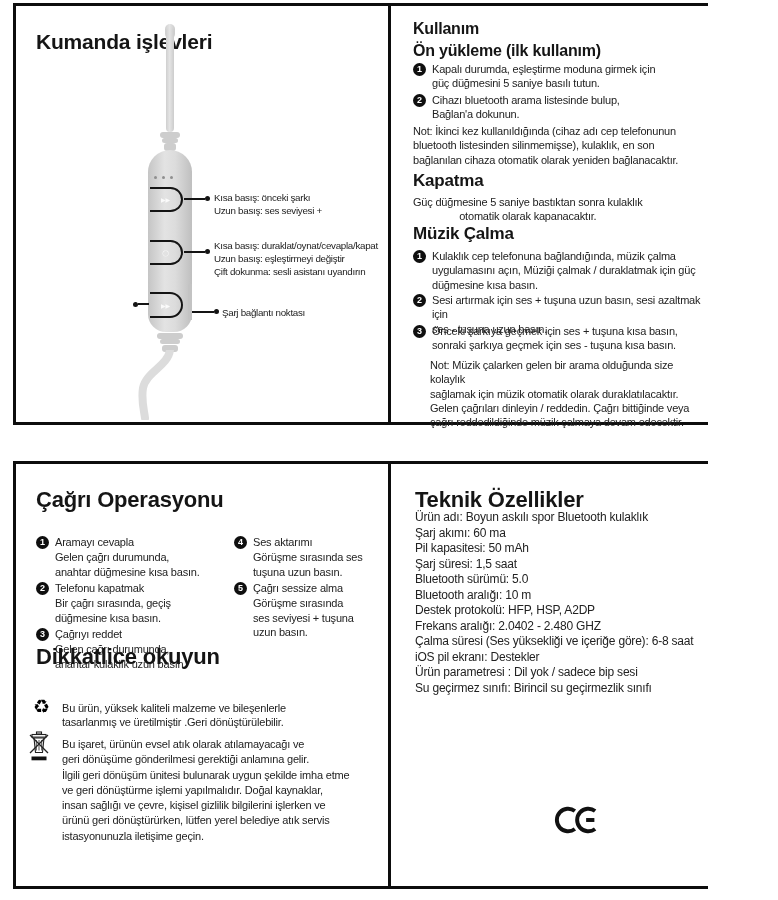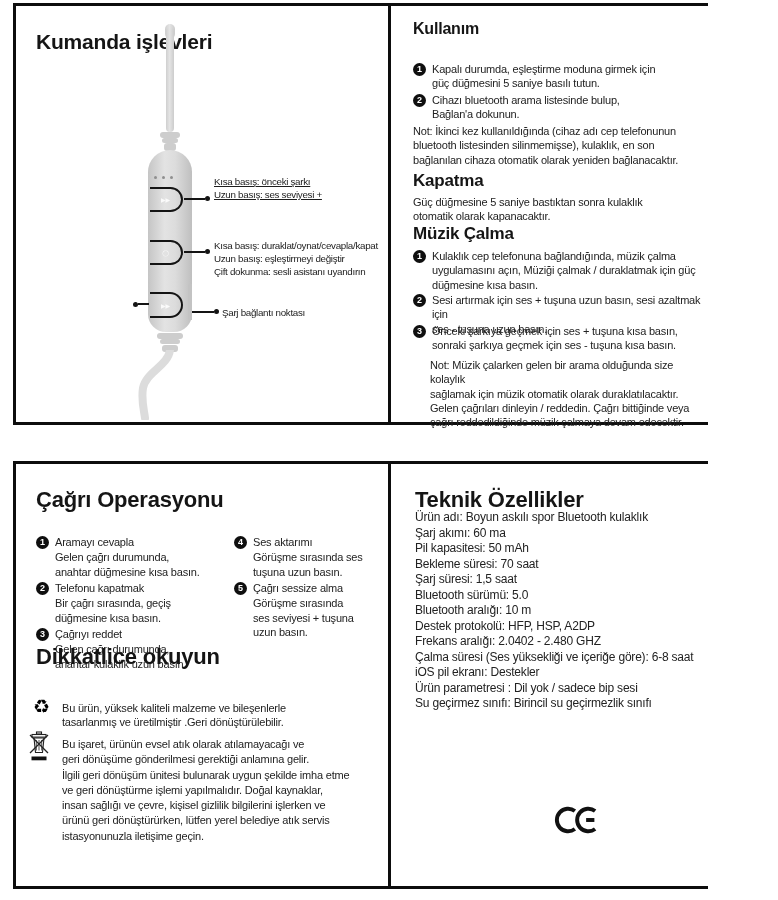--- a/index.html
+++ b/index.html
@@ -67,54 +67,55 @@
 
   <div class="abs rib" style="left:157px;top:333px;width:26px;height:6px;"></div>
   <div class="abs rib" style="left:160px;top:339px;width:20px;height:5px;"></div>
   <div class="abs rib" style="left:162px;top:345px;width:16px;height:7px;"></div>
   <svg class="abs" style="left:128px;top:350px;" width="64" height="70" viewBox="0 0 64 70">
     <path d="M42,0 C40,16 18,22 15,38 C13,50 16,60 17,68" fill="none" stroke="#dcdcdc" stroke-width="8" stroke-linecap="round"></path>
   </svg>
 
   <div class="abs cline" style="left:184px;top:198px;width:21px;"></div>
   <div class="abs cdot" style="left:205px;top:196px;"></div>
-  <div class="abs callout-txt pre" style="left:214px;top:175px;text-decoration:underline;">Kısa basış: önceki şarkı
+  <div class="abs callout-txt pre" style="left:214px;top:191px;">Kısa basış: önceki şarkı
 Uzun basış: ses seviyesi +</div>
 
   <div class="abs cline" style="left:184px;top:251px;width:21px;"></div>
   <div class="abs cdot" style="left:205px;top:249px;"></div>
   <div class="abs callout-txt pre" style="left:214px;top:239px;">Kısa basış: duraklat/oynat/cevapla/kapat
 Uzun basış: eşleştirmeyi değiştir
 Çift dokunma: sesli asistanı uyandırın</div>
 
   <div class="abs cdot" style="left:133px;top:302px;"></div>
   <div class="abs cline" style="left:138px;top:303px;width:11px;"></div>
 
   <div class="abs cline" style="left:192px;top:311px;width:22px;"></div>
   <div class="abs cdot" style="left:214px;top:309px;"></div>
   <div class="abs callout-txt" style="left:222px;top:306px;">Şarj bağlantı noktası</div>
 
   <div class="abs h-med" style="left:413px;top:18px;">Kullanım</div>
+  <div class="abs h-med" style="left:413px;top:40px;">Ön yükleme (ilk kullanım)</div>
 
   <div class="abs step" style="left:413px;top:62px;">
     <span class="badge">1</span>
     <div class="body-txt pre">Kapalı durumda, eşleştirme moduna girmek için
 güç düğmesini 5 saniye basılı tutun.</div>
   </div>
   <div class="abs step" style="left:413px;top:93px;">
     <span class="badge">2</span>
     <div class="body-txt pre">Cihazı bluetooth arama listesinde bulup,
 Bağlan'a dokunun.</div>
   </div>
   <div class="abs body-txt pre" style="left:413px;top:124px;">Not: İkinci kez kullanıldığında (cihaz adı cep telefonunun
 bluetooth listesinden silinmemişse), kulaklık, en son
 bağlanılan cihaza otomatik olarak yeniden bağlanacaktır.</div>
 
   <div class="abs h-sub" style="left:413px;top:171px;">Kapatma</div>
-  <div class="abs body-txt pre" style="left:413px;top:195px;">Güç düğmesine 5 saniye bastıktan sonra kulaklık
+  <div class="abs body-txt pre" style="left:413px;top:195px;text-align:center;">Güç düğmesine 5 saniye bastıktan sonra kulaklık
 otomatik olarak kapanacaktır.</div>
 
   <div class="abs h-sub" style="left:413px;top:224px;">Müzik Çalma</div>
 
   <div class="abs step" style="left:413px;top:249px;">
     <span class="badge">1</span>
     <div class="body-txt pre">Kulaklık cep telefonuna bağlandığında, müzik çalma
 uygulamasını açın, Müziği çalmak / duraklatmak için güç
 düğmesine kısa basın.</div>
   </div>
@@ -191,21 +192,20 @@
 insan sağlığı ve çevre, kişisel gizlilik bilgilerini işlerken ve
 ürünü geri dönüştürürken, lütfen yerel belediye atık servis
 istasyonunuzla iletişime geçin.</div>
 
   <div class="abs h-big" style="left:415px;top:487px;">Teknik Özellikler</div>
 
   <div class="abs specs-txt" style="left:415px;top:510px;">
     <div>Ürün adı: Boyun askılı spor Bluetooth kulaklık</div>
     <div>Şarj akımı: 60 ma</div>
     <div>Pil kapasitesi: 50 mAh</div>
-    <div>Bekleme süresi: 70 saat</div>
     <div>Şarj süresi: 1,5 saat</div>
     <div>Bluetooth sürümü: 5.0</div>
     <div>Bluetooth aralığı: 10 m</div>
     <div>Destek protokolü: HFP, HSP, A2DP</div>
     <div>Frekans aralığı: 2.0402 - 2.480 GHZ</div>
     <div>Çalma süresi (Ses yüksekliği ve içeriğe göre): 6-8 saat</div>
     <div>iOS pil ekranı: Destekler</div>
     <div>Ürün parametresi : Dil yok / sadece bip sesi</div>
     <div>Su geçirmez sınıfı: Birincil su geçirmezlik sınıfı</div>
   </div>

